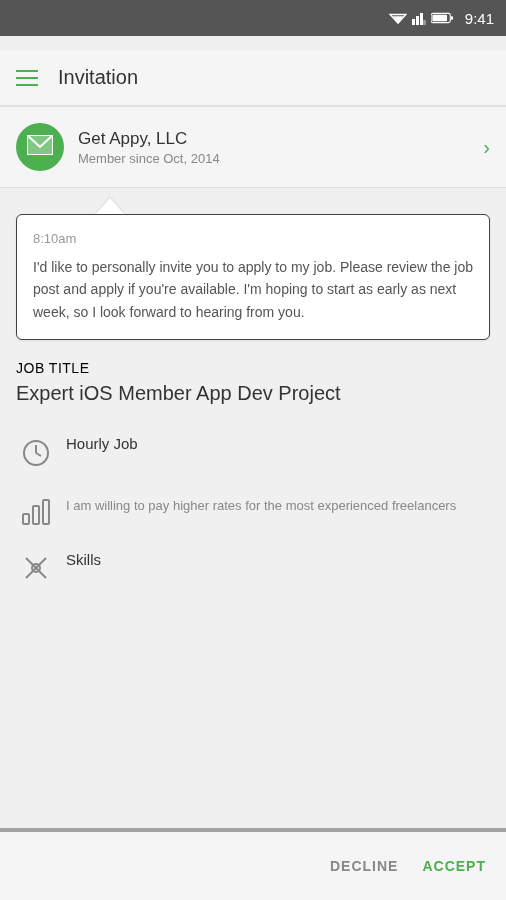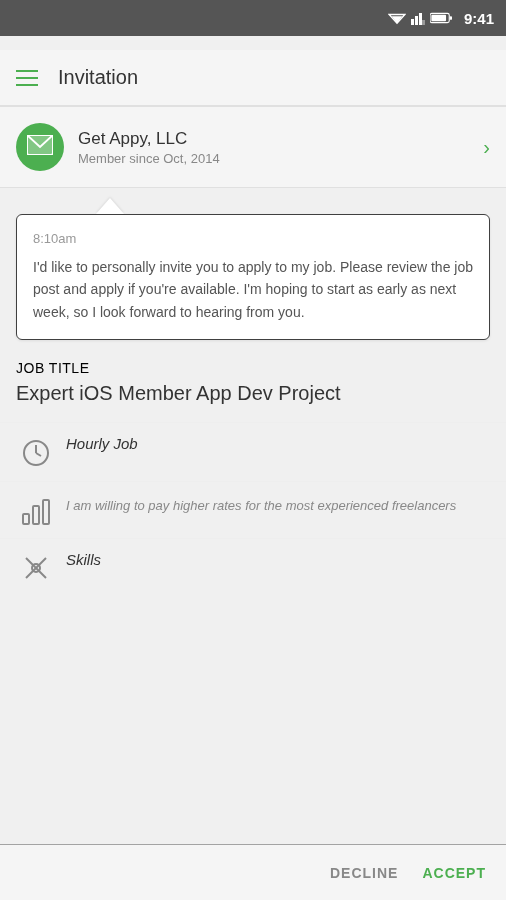--- a/index.html
+++ b/index.html
@@ -27,21 +27,21 @@
 
     .status-icons {
       display: flex;
       align-items: center;
       gap: 5px;
     }
 
     .status-time {
       color: white;
       font-size: 15px;
-      font-weight: 700;
+      font-weight: 400;
       margin-left: 6px;
     }
 
     
     .header {
       width: 100%;
       height: 56px;
       background: #f5f5f5;
       display: flex;
       align-items: center;
@@ -188,21 +188,20 @@
     
     .detail-list {
       margin-top: 16px;
     }
 
     .detail-item {
       display: flex;
       align-items: flex-start;
       padding: 12px 16px;
       border-top: 1px solid #eee;
-      font-style: italic;
     }
 
     .detail-icon {
       width: 40px;
       flex-shrink: 0;
       display: flex;
       align-items: center;
       justify-content: center;
       padding-top: 2px;
     }
@@ -228,23 +227,23 @@
     
     .clock-svg { width: 32px; height: 32px; }
     .bar-svg { width: 30px; height: 30px; }
     .tools-svg { width: 30px; height: 30px; }
 
     
     .bottom-bar {
       position: absolute;
       bottom: 0;
       width: 100%;
-      height: 56px;
+      height: 72px;
       background: #f5f5f5;
-      border-top: 1px solid #a3a3a3;
+      border-top: 4px solid #a3a3a3;
       display: flex;
       align-items: center;
       justify-content: flex-end;
       padding: 0 20px;
       gap: 24px;
     }
 
     .btn-decline {
       font-size: 14px;
       font-weight: 600;

